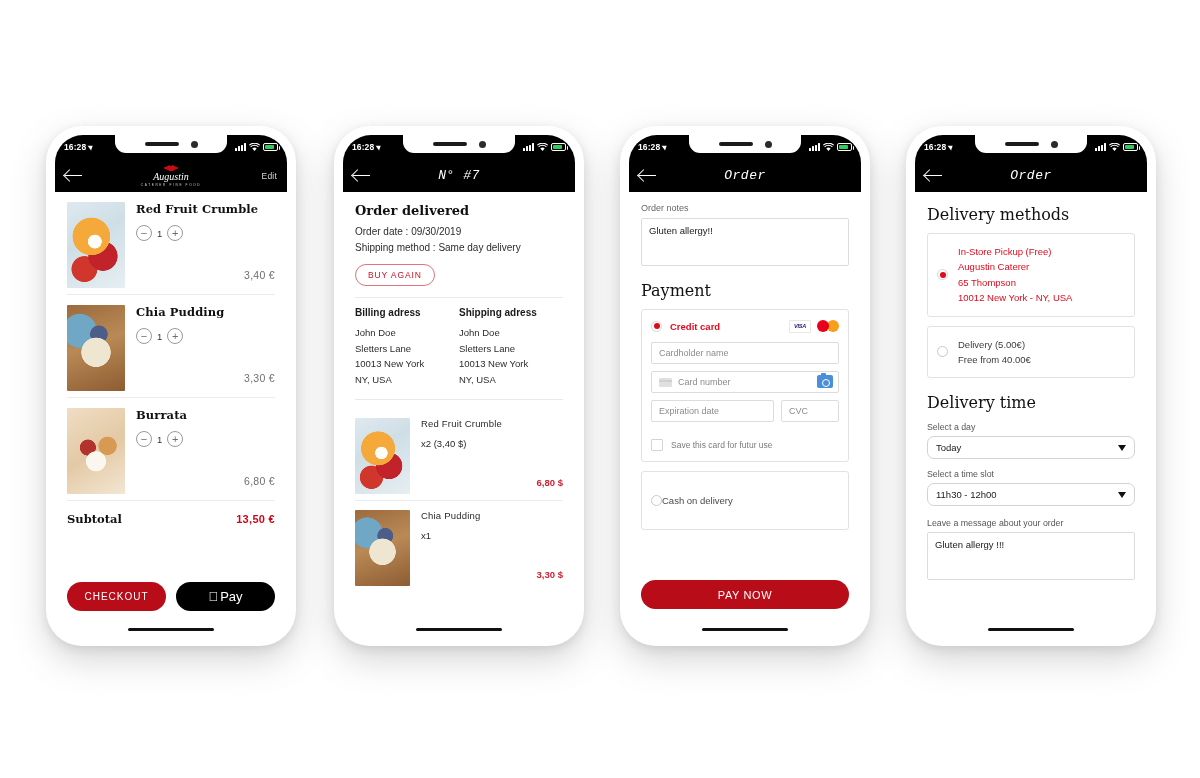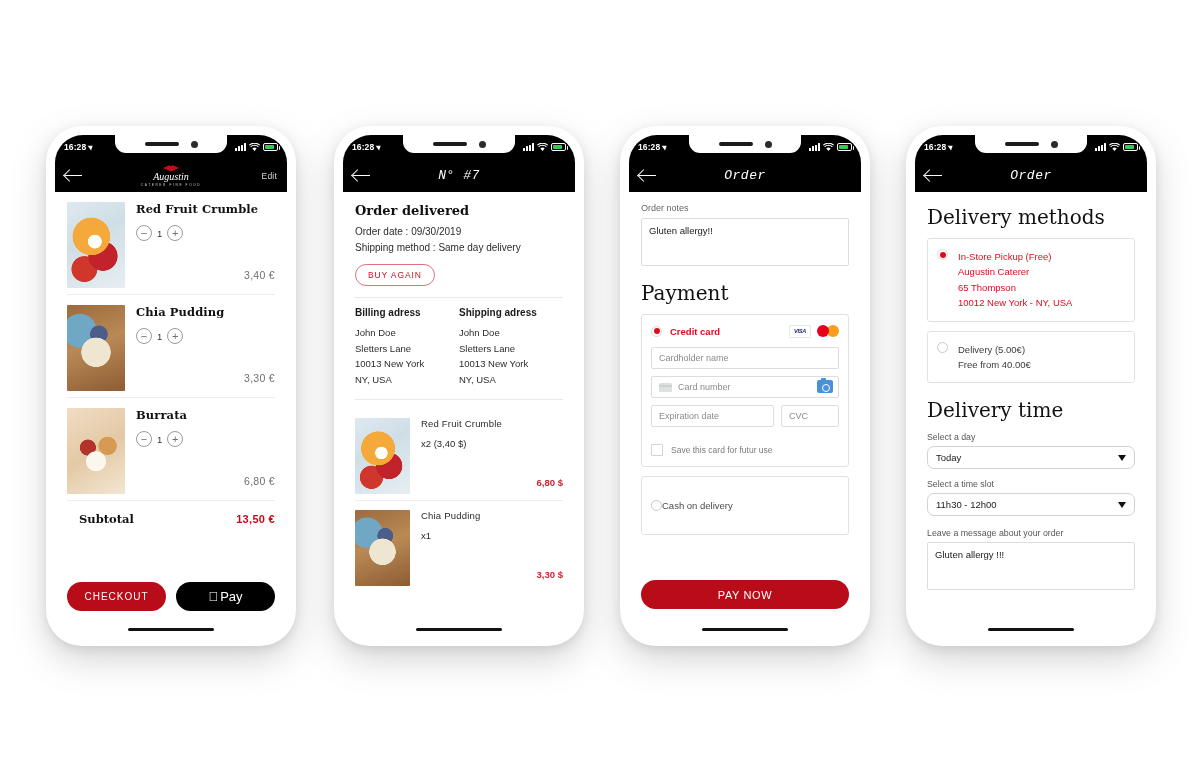--- a/index.html
+++ b/index.html
@@ -106,21 +106,21 @@
      radial-gradient(circle at 36% 46%, #b2332c 0 13%, rgba(178,51,44,0) 14%),
      radial-gradient(circle at 70% 44%, #d79a52 0 14%, rgba(215,154,82,0) 15%),
      linear-gradient(150deg,#f0ddc4 0%,#e3c9a5 50%,#f3e6d2 100%);}
   .item-name { font-family:"DejaVu Serif", serif; font-weight:bold; font-size:11.5px; color:#111; letter-spacing:.1px;}
   .stepper { display:flex; align-items:center; gap:5px; margin-top:9px;}
   .circ { width:16px;height:16px;border-radius:50%;border:1px solid #9a9a9a;
      display:flex;align-items:center;justify-content:center;color:#6f6f6f;font-size:11px;line-height:1;cursor:pointer;}
   .qty { font-size:9.5px; color:#333; }
   .price { position:absolute; right:0; bottom:7px; font-size:10.5px; color:#6f6f6f; letter-spacing:.3px;}
   .subtotal-row { display:flex; justify-content:space-between; align-items:center; padding:11px 0 0;}
-  .subtotal-label { font-family:"DejaVu Serif", serif;font-weight:bold;font-size:11.5px;color:#111;margin-left:12px;}
+  .subtotal-label { font-family:"DejaVu Serif", serif;font-weight:bold;font-size:11.5px;color:#111;}
   .subtotal-val { font-size:11px; font-weight:bold; color:#c80a18; letter-spacing:.3px;}
   .cta-row { position:absolute; bottom:26px; left:12px; right:12px; display:flex; gap:10px;}
   .btn-checkout { flex:1; background:#b80d18; color:#fff; border-radius:18px; height:29px;
      display:flex;align-items:center;justify-content:center;font-size:10px;letter-spacing:1px;cursor:pointer;}
   .btn-apple { flex:1; background:#000; color:#fff; border-radius:18px; height:29px;
      display:flex;align-items:center;justify-content:center;gap:2px;font-size:13px;cursor:pointer;}
   .apple-logo{font-size:13px;line-height:1;}
 
   
   .h-bold { font-family:"DejaVu Serif", serif;font-weight:bold;font-size:13px;color:#111;margin:11px 0 6px;}
@@ -136,21 +136,21 @@
   .ol-row { display:flex; gap:11px; padding:9px 0 6px; border-bottom:1px solid #ececec; position:relative;}
   .ol-thumb { width:55px;height:76px;flex:0 0 55px;}
   .ol-name { font-size:9.5px; color:#2b2b2b; letter-spacing:.2px;}
   .ol-qty { font-size:9.5px; color:#2b2b2b; margin-top:9px;}
   .ol-price { position:absolute; right:0; bottom:6px; font-size:9.5px; color:#cc2230; font-weight:bold;}
 
   
   .field-label { font-size:9px; color:#666; margin:11px 0 5px; }
   .textarea-box { border:1px solid #dcdcdc; border-radius:2px; height:48px; padding:6px 7px;
      font-size:9.5px; color:#1a1a1a; }
-  .sec-title { font-family:"DejaVu Serif", serif; font-size:20px; color:#111; margin:15px 0 9px;}
+  .sec-title { font-family:"DejaVu Serif", serif; font-size:16px; color:#111; margin:15px 0 9px;}
   .pay-card { border:1px solid #e2e2e2; border-radius:3px; padding:9px 9px 10px;}
   .pay-head { display:flex; align-items:center; justify-content:space-between; margin-bottom:9px;}
   .radio-line { display:flex; align-items:center; gap:8px;}
   .radio { width:11px;height:11px;border-radius:50%;border:1px solid #c9c9c9;flex:0 0 11px;}
   .radio.on { border:1px solid #d8d8d8; background:#fff; position:relative;}
   .radio.on:after{content:'';position:absolute;left:1.5px;top:1.5px;width:6px;height:6px;border-radius:50%;background:#e00a1e;}
   .pay-label { font-size:9.5px; font-weight:bold; color:#e00a1e;}
   .cards { display:flex; align-items:center; gap:6px;}
   .visa { width:22px;height:13px;background:#fff;border:1px solid #e8e8e8;border-radius:1px;
      display:flex;align-items:center;justify-content:center;}
@@ -175,21 +175,21 @@
   .chkbox { width:12px;height:12px;border:1px solid #d4d4d4;border-radius:1px;flex:0 0 12px;}
   .chk-text { font-size:8.5px; color:#7b7b7b;}
   .cod-card { border:1px solid #e2e2e2; border-radius:3px; padding:23px 9px; margin-top:9px;
      display:flex; align-items:center; gap:0;}
   .cod-label { font-size:9.5px; color:#4a4a4a;}
   .btn-pay { position:absolute; bottom:28px; left:12px; right:12px; height:29px;
      background:#b80d18; color:#fff; border-radius:18px; display:flex;align-items:center;justify-content:center;
      font-size:11px; letter-spacing:.6px; cursor:pointer;}
 
   
-  .dm-card { border:1px solid #e2e2e2; border-radius:3px; padding:10px 9px; display:flex; gap:10px; align-items:flex-start;}
+  .dm-card { border:1px solid #e2e2e2; border-radius:3px; padding:10px 9px; display:flex; gap:10px; align-items:center;}
   .dm-lines { font-size:9.5px; line-height:1.62; color:#e00a1e;}
   .dm-lines.grey { color:#3b3b3b;}
   .sel { border:1px solid #d2d2d2; border-radius:7px; height:23px; display:flex; align-items:center;
      justify-content:space-between; padding:0 8px; font-size:9.5px; color:#1a1a1a; cursor:pointer;}
   .caret { width:0;height:0;border-left:4.5px solid transparent;border-right:4.5px solid transparent;border-top:6px solid #111;}
   .lbl-sm { font-size:8.8px; color:#555; margin:10px 0 4px;}
 </style>
 </head>
 <body>
 

